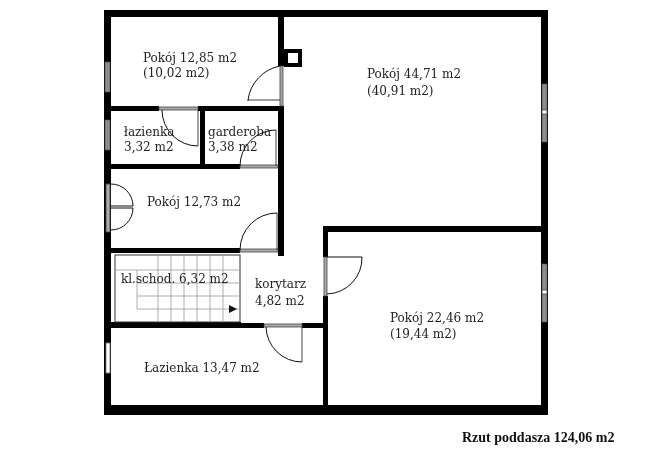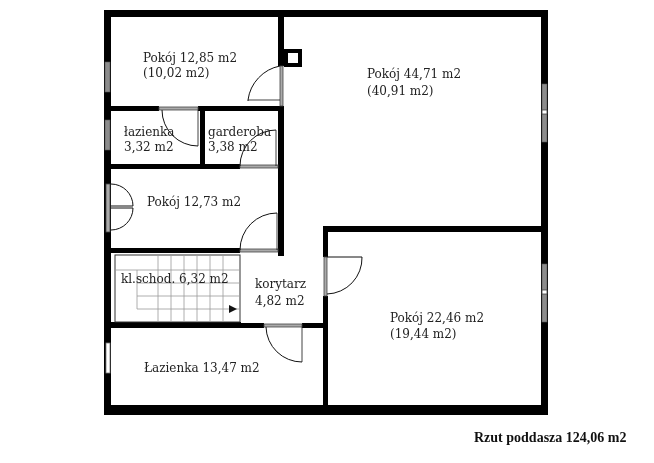--- a/index.html
+++ b/index.html
@@ -5,21 +5,21 @@
   html, body { margin: 0; padding: 0; background: #ffffff; }
   body { width: 654px; height: 463px; position: relative; overflow: hidden; font-family: "DejaVu Serif", "Liberation Serif", serif; }
   svg { position: absolute; left: 0; top: 0; }
   .room-label { font-family: "DejaVu Serif", "Liberation Serif", serif; font-size: 12px; fill: #222; }
   .wall { fill: #000; }
   .win { fill: #8c8c8c; stroke: #555; stroke-width: 0.6; }
   .winbox { fill: #fff; stroke: #444; stroke-width: 0.8; }
   .door-arc { fill: none; stroke: #111; stroke-width: 1; }
   .door-leaf { fill: #aaa; stroke: #444; stroke-width: 0.8; }
   .stair { fill: none; stroke: #999; stroke-width: 0.8; }
-  .title { position: absolute; left: 462px; top: 430px; font-family: "Liberation Serif", "DejaVu Serif", serif; font-weight: bold; font-size: 14px; color: #111; white-space: nowrap; margin-left: 12px; }
+  .title { position: absolute; left: 462px; top: 430px; font-family: "Liberation Serif", "DejaVu Serif", serif; font-weight: bold; font-size: 14px; color: #111; white-space: nowrap; }
 </style>
 </head>
 <body>
 
 <svg width="654" height="463" viewBox="0 0 654 463">
 
   <g>
     <rect class="wall" x="104" y="10" width="444" height="7"></rect>
     <rect class="wall" x="541" y="10" width="7" height="405"></rect>
     <rect class="wall" x="104" y="405" width="444" height="10"></rect>

